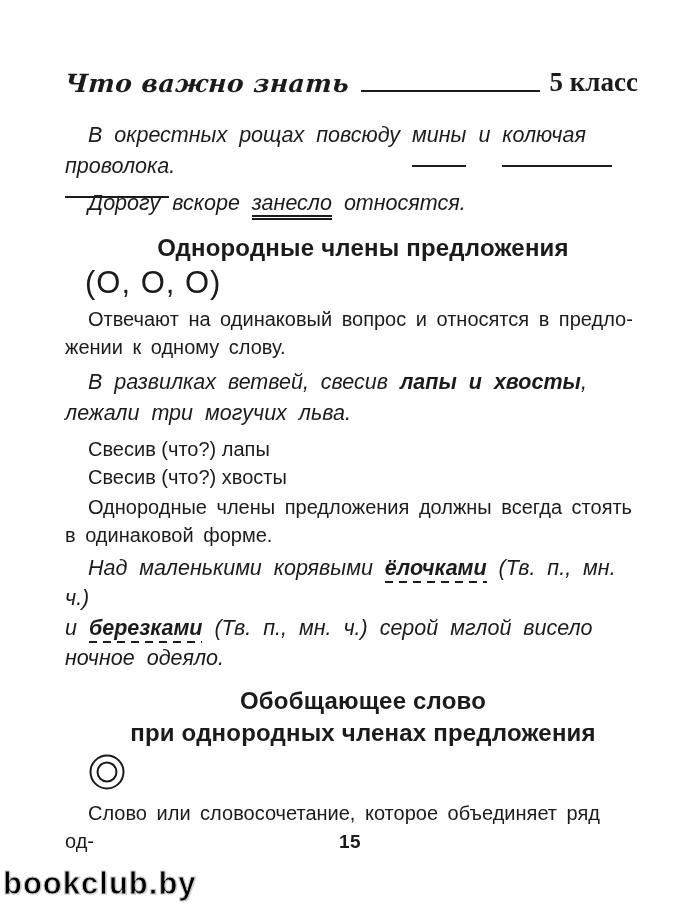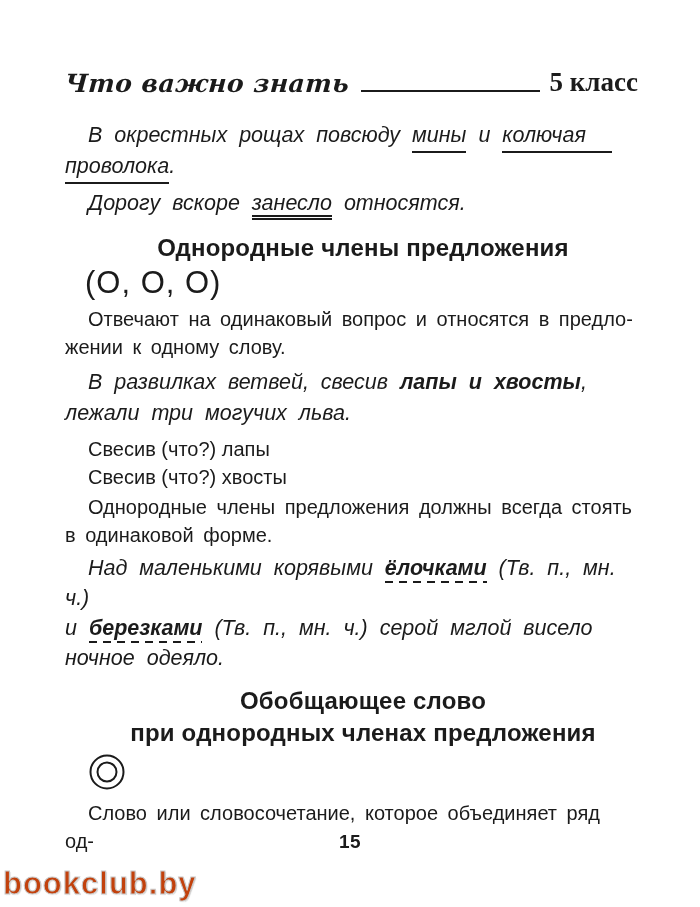--- a/index.html
+++ b/index.html
@@ -81,21 +81,21 @@
   .def1 { margin-top: 2px; }
   .ex3  { margin-top: 6px; }
   .qa   { margin-top: 6px; padding-left: 23px; word-spacing: normal; }
   .rule1{ margin-top: 2px; }
   .ex4  { margin-top: 4px; line-height: 30px; }
   .def2 { margin-top: 8px; }
 
   .symbol-row { margin-top: 4px; padding-left: 23px; height: 38px; }
 
   
-  .u  { border-bottom: 2px solid #1b1b1b; padding-bottom: 4px; }
+  .u  { border-bottom: 2px solid #1b1b1b; padding-bottom: 18px; }
   .ext{ padding-right: 26px; }
   .uu { border-bottom: 5px double #1b1b1b; }
   .b  { font-weight: bold; }
   .ud {
     background-image: repeating-linear-gradient(90deg, #1b1b1b 0 8px, transparent 8px 14px);
     background-repeat: no-repeat;
     background-size: 100% 2.5px;
     background-position: 0 calc(100% - 0px);
     padding-bottom: 3px;
   }
@@ -110,21 +110,21 @@
     font-size: 19px;
     letter-spacing: 0.5px;
   }
   .watermark {
     position: absolute;
     left: 3px;
     bottom: 5px;
     font-size: 31px;
     font-weight: bold;
     letter-spacing: 1px;
-    color: #c2410c;
+    color: #000000;
     -webkit-text-stroke: 1px #c9c9c9;
     text-shadow: 0 1px 0 #f8f8f8, 1px 1px 1px #d0d0d0;
   }
 </style>
 </head>
 <body>
 
 <div class="page">
 
   <header class="page-header">

